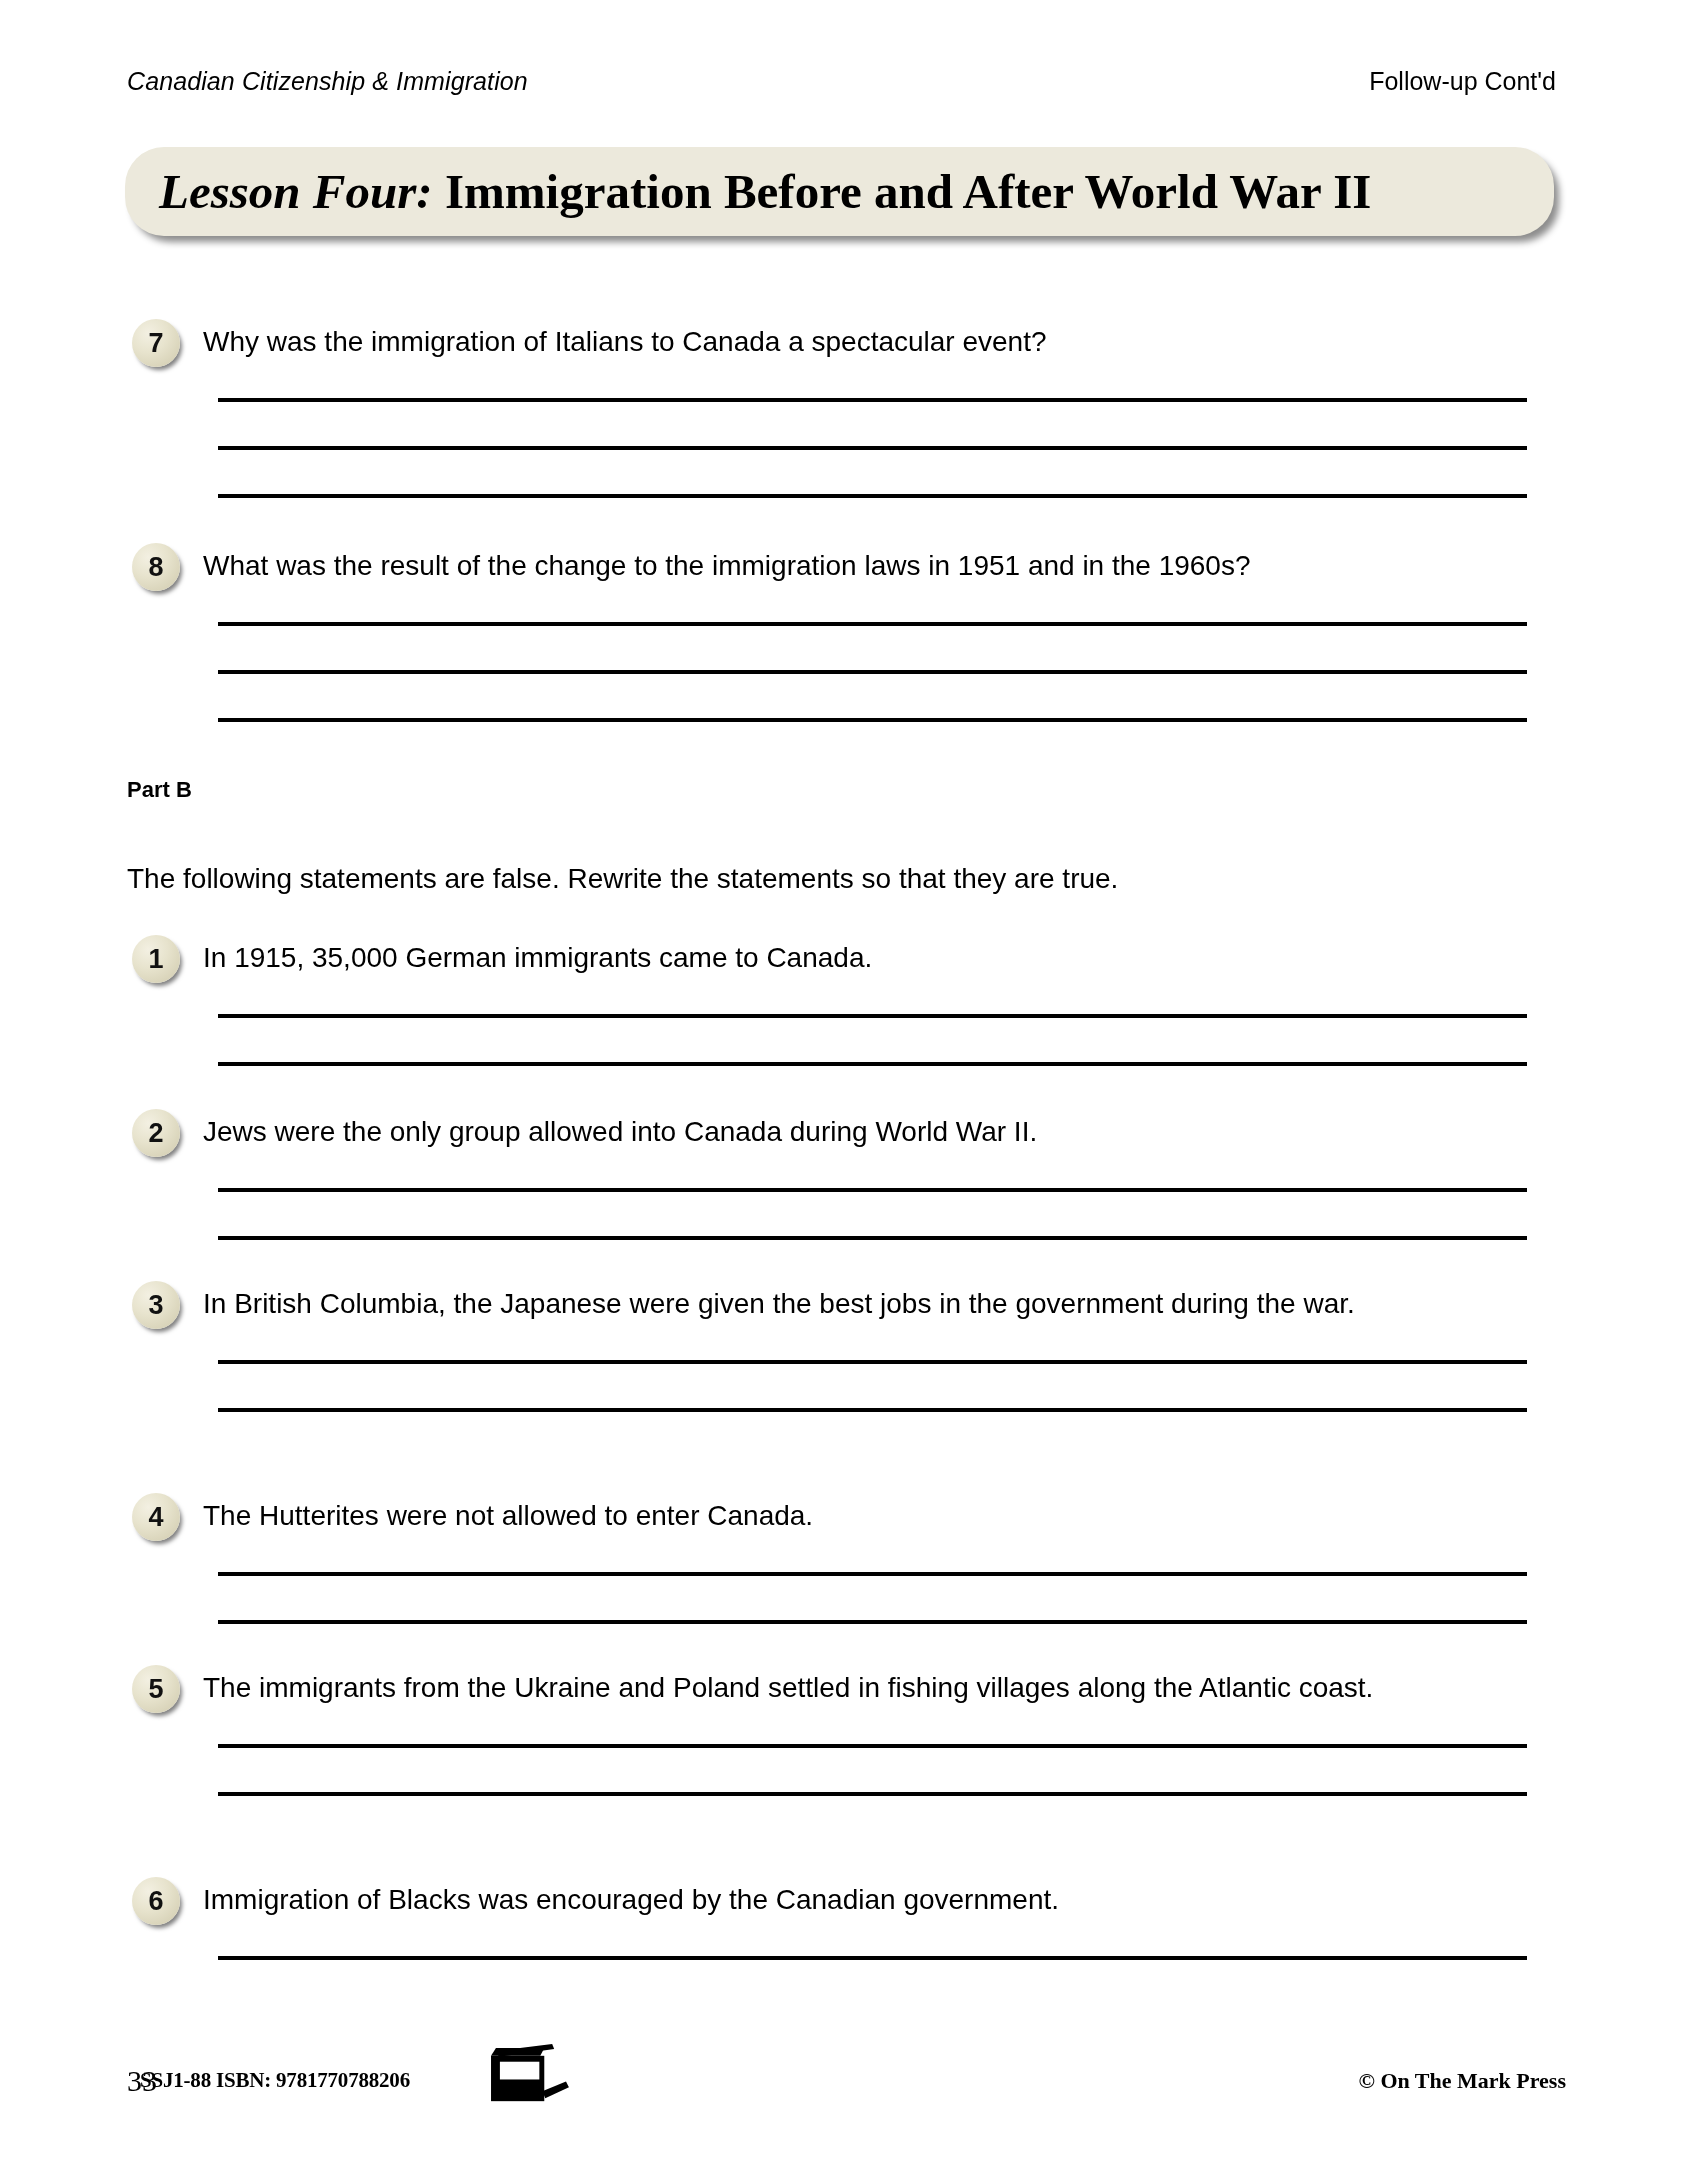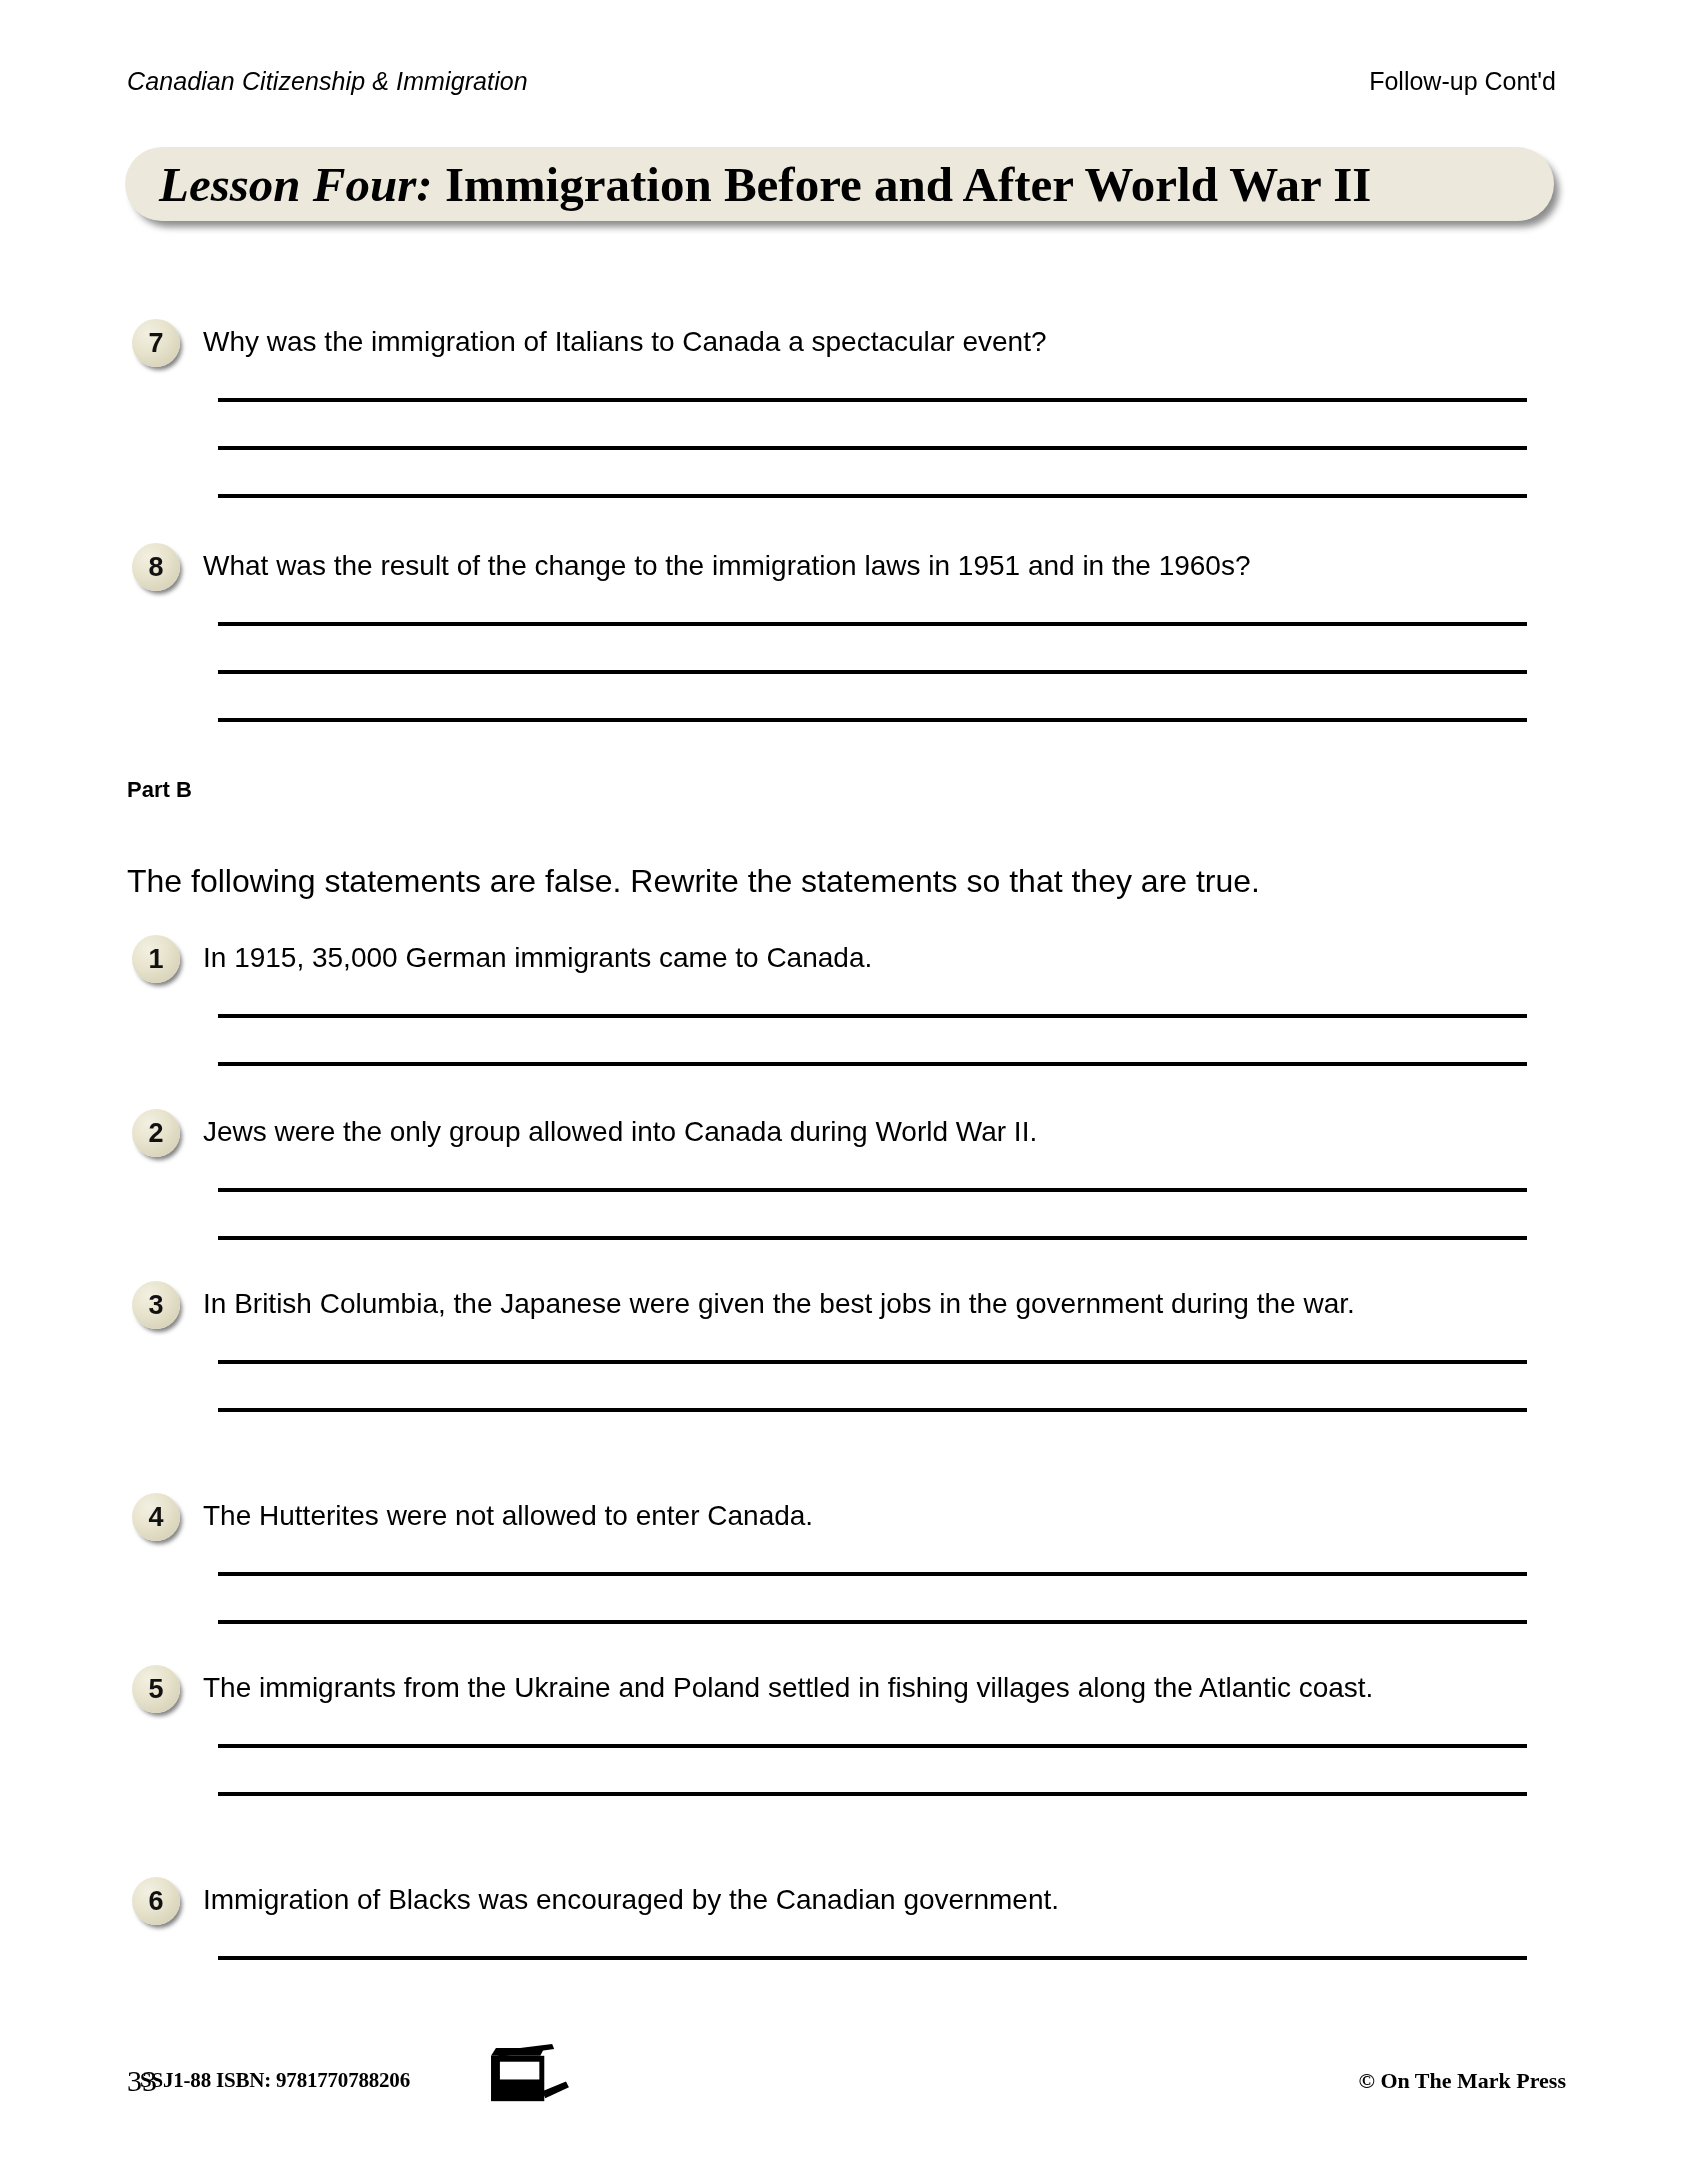--- a/index.html
+++ b/index.html
@@ -43,21 +43,21 @@
     font-size: 25px;
     white-space: nowrap;
   }
 
   
   .banner-wrap {
     position: absolute;
     top: 147px;
     left: 125px;
     width: 1429px;
-    height: 74px;
+    height: 89px;
   }
   .banner {
     position: absolute;
     inset: 0;
     background: #ece9dc;
     border-radius: 39px;
     box-shadow: 6px 7px 7px -1px rgba(0,0,0,0.45);
     display: flex;
     align-items: center;
     padding-left: 34px;
@@ -128,21 +128,21 @@
   
   .part-heading {
     position: absolute;
     left: 127px;
     font-size: 22px;
     font-weight: bold;
   }
   .part-intro {
     position: absolute;
     left: 127px;
-    font-size: 32px;
+    font-size: 28px;
   }
 
   
   .footer {
     position: absolute;
     left: 127px;
     right: 117px;
     top: 2064px;
     height: 40px;
   }

